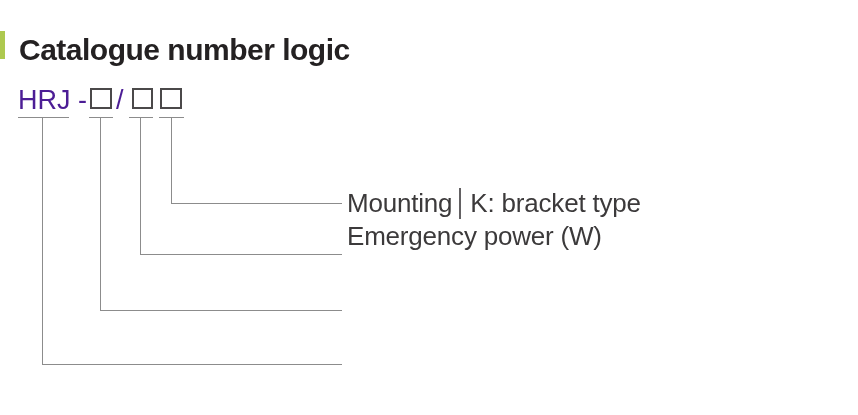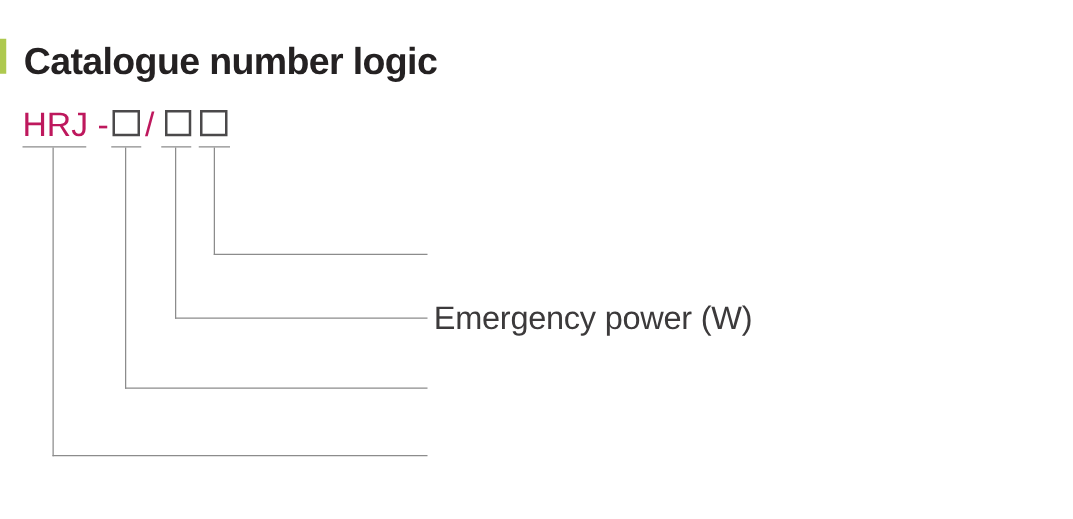--- a/index.html
+++ b/index.html
@@ -28,21 +28,21 @@
     line-height: 34px;
     color: #242122;
     white-space: nowrap;
   }
   
   .code-text {
     position: absolute;
     top: 85px;
     font-size: 27px;
     line-height: 31px;
-    color: #be185d;
+    color: #4c1d95;
     white-space: nowrap;
   }
   .code-prefix { left: 18px; }
   .code-slash  { left: 116px; }
   .digit-box {
     position: absolute;
     top: 87.5px;
     width: 17.5px; height: 17.5px;
     border: 2px solid #4b494a;
     background: #ffffff;
@@ -76,21 +76,21 @@
   .leader-label {
     position: absolute;
     left: 347px;
     font-size: 26px;
     letter-spacing: -0.2px;
     line-height: 34px;
     color: #3c3a3b;
     white-space: nowrap;
   }
   .l-mounting  { top: 185.5px; }
-  .l-emergency { top: 237px; }
+  .l-emergency { top: 219px; }
   .l-lamp      { top: 292.5px; }
   .l-explosion { top: 346.5px; }
   .label-separator {
     display: inline-block;
     width: 2px; height: 31px;
     background: #636163;
     margin: 0 9px 0 7px;
     vertical-align: -7px;
   }
 </style>
@@ -111,15 +111,18 @@
   <span class="underline u-1"></span>
   <span class="underline u-2"></span>
   <span class="underline u-3"></span>
   <span class="underline u-4"></span>
 
   <span class="elbow e-mounting"></span>
   <span class="elbow e-emergency"></span>
   <span class="elbow e-lamp"></span>
   <span class="elbow e-explosion"></span>
 
+  <div class="leader-label l-mounting">
+    <span>Mounting</span><span class="label-separator"></span><span>K: bracket type</span>
+  </div>
   <div class="leader-label l-emergency">Emergency power (W)</div>
 
 </div>
 
 </body></html>

